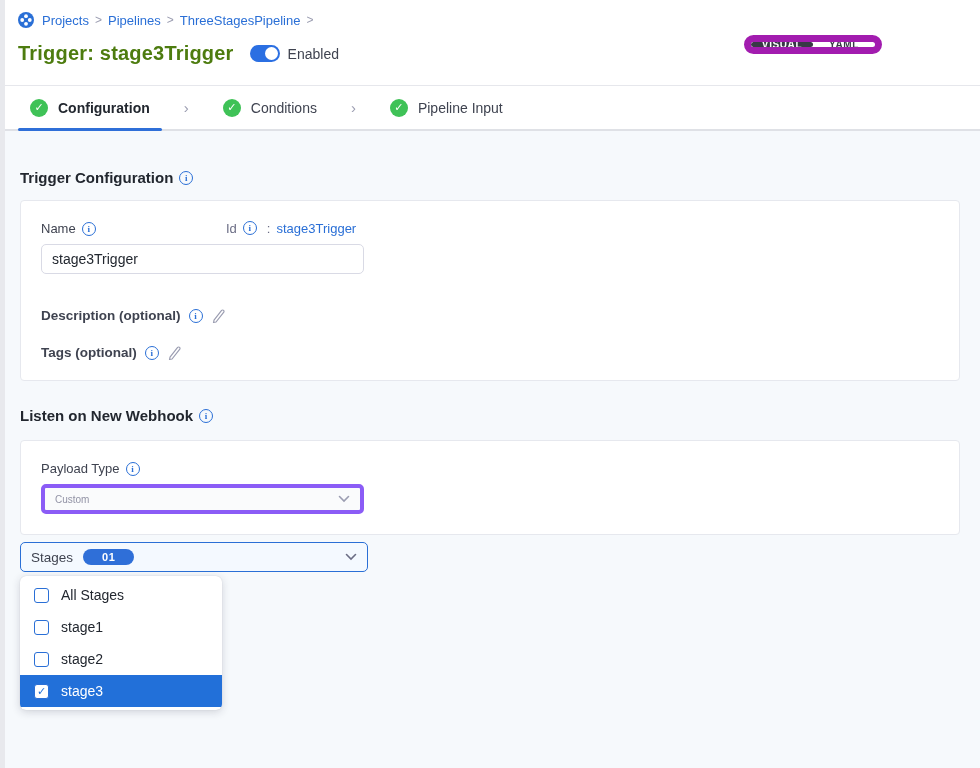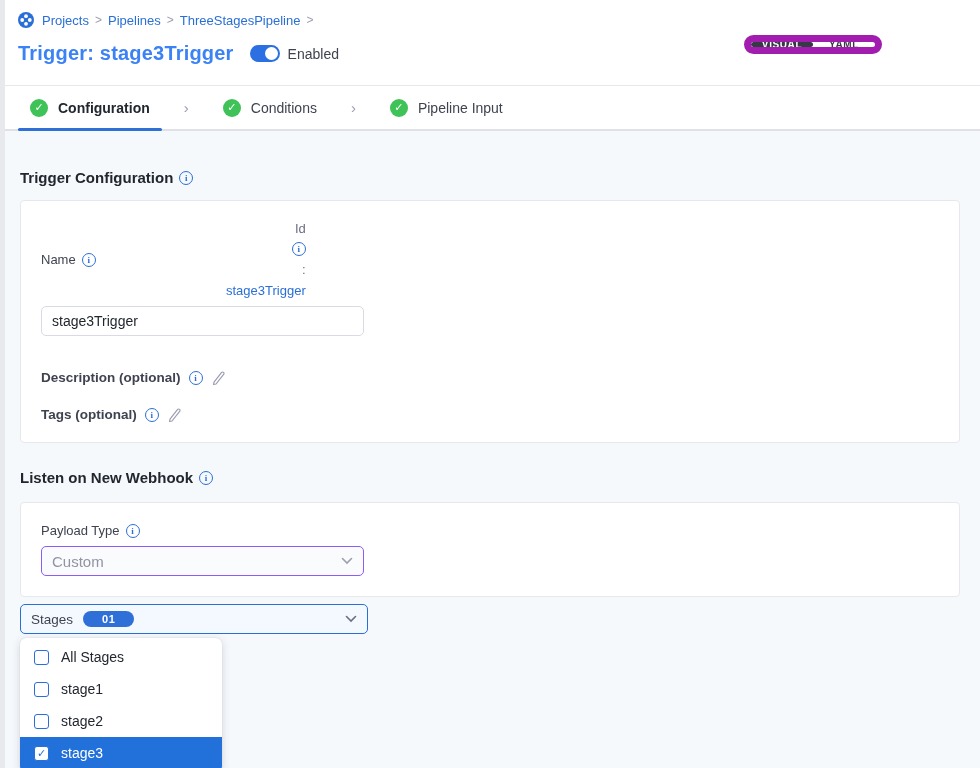--- a/index.html
+++ b/index.html
@@ -8,21 +8,21 @@
   .page { position:relative; width:980px; height:768px; background:#fff; overflow:hidden; }
   .left-strip { position:absolute; left:0; top:0; width:5px; height:100%; background:#e8e9ed; z-index:50; }
 
   
   .header { position:relative; padding:12px 20px 0 18px; background:#fff; height:86px; border-bottom:1px solid #e6e7ec; }
   .breadcrumb { display:flex; align-items:center; gap:6px; font-size:13px; }
   .crumb-link { color:#2a6fd6; cursor:pointer; text-decoration:none; }
   .crumb-sep { color:#9b9db1; font-size:12px; }
   .logo-icon { width:16px; height:16px; display:inline-block; margin-right:2px; }
   .title-row { display:flex; align-items:center; margin-top:14px; gap:16px; }
-  .page-title { font-size:20px; font-weight:bold; color:#3b82f6; letter-spacing:.2px; }
+  .page-title { font-size:20px; font-weight:bold; color:#4d7c0f; letter-spacing:.2px; }
   .toggle-wrap { display:flex; align-items:center; gap:8px; }
   .toggle { width:30px; height:17px; border-radius:9px; background:#2b6fe2; position:relative; cursor:pointer; }
   .toggle .knob { position:absolute; right:2px; top:2px; width:13px; height:13px; border-radius:50%; background:#fff; }
   .toggle-label { font-size:14px; color:#3f4350; }
 
   .view-toggle { position:absolute; top:35px; right:98px; display:flex; height:19px; border:7px solid #a21caf; border-radius:10px; background:#fff; overflow:hidden; font-size:10px; font-weight:bold; letter-spacing:.6px; }
   .view-seg { display:flex; align-items:center; justify-content:center; width:62px; cursor:pointer; color:#383946; }
   .view-seg.active { background:#383946; color:#fff; border-radius:10px; }
 
   
@@ -37,30 +37,30 @@
   .content { position:relative; background:#f6f9fc; height:637px; padding:0 20px; }
   .section-heading { display:flex; align-items:center; gap:6px; font-size:15px; font-weight:bold; color:#22272f; }
   .h1 { padding-top:38px; }
   .h2 { padding-top:26px; }
   .h3 { padding-top:30px; }
   .info-icon { width:14px; height:14px; border:1px solid #2a6fd6; border-radius:50%; color:#2a6fd6; font-size:9px; font-weight:bold; font-family:"Liberation Serif","DejaVu Serif",serif; display:inline-flex; align-items:center; justify-content:center; flex:0 0 auto; cursor:pointer; }
   .card { background:#fff; border:1px solid #e6e8ee; border-radius:4px; margin-top:14px; padding:20px; }
   .field-label { display:flex; align-items:center; gap:6px; font-size:13px; color:#3f4350; }
   .name-id-row { display:flex; align-items:center; }
   .name-group { width:185px; }
-  .id-group { display:flex; align-items:flex-end; gap:6px; font-size:13px;flex-direction:column; }
+  .id-group { display:flex; align-items:flex-start; gap:6px; font-size:13px; }
   .id-label { color:#6b6d85; }
   .id-colon { color:#6b6d85; margin-left:4px; }
   .id-value { color:#2a6fd6; cursor:pointer; }
   .text-input { margin-top:8px; width:323px; height:30px; border:1px solid #d9dae5; border-radius:5px; background:#fff; font-size:14px; color:#22272f; padding:0 10px; font-family:inherit; }
   .meta-row { display:flex; align-items:center; gap:8px; font-size:13.5px; color:#3f4350; font-weight:bold; }
   .row-desc { margin-top:34px; }
   .row-tags { margin-top:22px; }
   .pencil-icon { cursor:pointer; display:inline-flex; }
-  .select-box { margin-top:8px; width:323px; height:30px; border:1px solid #8b5cf6; border-radius:5px; background:#fafbfc; display:flex; align-items:center; justify-content:space-between; padding:0 10px; font-size:15px; color:#9293a5; }
+  .select-box { margin-top:8px; width:323px; height:30px; border:4px solid #8b5cf6; border-radius:5px; background:#fafbfc; display:flex; align-items:center; justify-content:space-between; padding:0 10px; font-size:10px; color:#9293a5; }
   .chev { display:inline-flex; }
 
   .stage-select { margin-top:7px; width:348px; height:30px; border:1px solid #2a6fd6; border-radius:5px; background:#f4f9ff; display:flex; align-items:center; padding:0 10px; cursor:pointer; }
   .stage-select .lbl { font-size:13.5px; color:#3f4350; }
   .count-badge { margin-left:10px; background:#2f6fd8; color:#fff; font-size:11px; font-weight:bold; border-radius:9px; padding:2px 19px; letter-spacing:.5px; }
   .stage-select .chev { margin-left:auto; }
 
   .dropdown-menu { position:relative; margin-top:4px; width:202px; background:#fff; border-radius:6px; box-shadow:0 2px 8px rgba(40,41,61,.18), 0 0 1px rgba(40,41,61,.2); overflow:hidden; padding:3px 0; z-index:10; }
   .option { display:flex; align-items:center; gap:12px; height:32px; padding:0 14px; font-size:14px; color:#22272f; cursor:pointer; }
   .checkbox { width:15px; height:15px; border:1.5px solid #2a6fd6; border-radius:3px; background:#fff; flex:0 0 auto; display:flex; align-items:center; justify-content:center; font-size:11px; font-weight:bold; color:transparent; }

